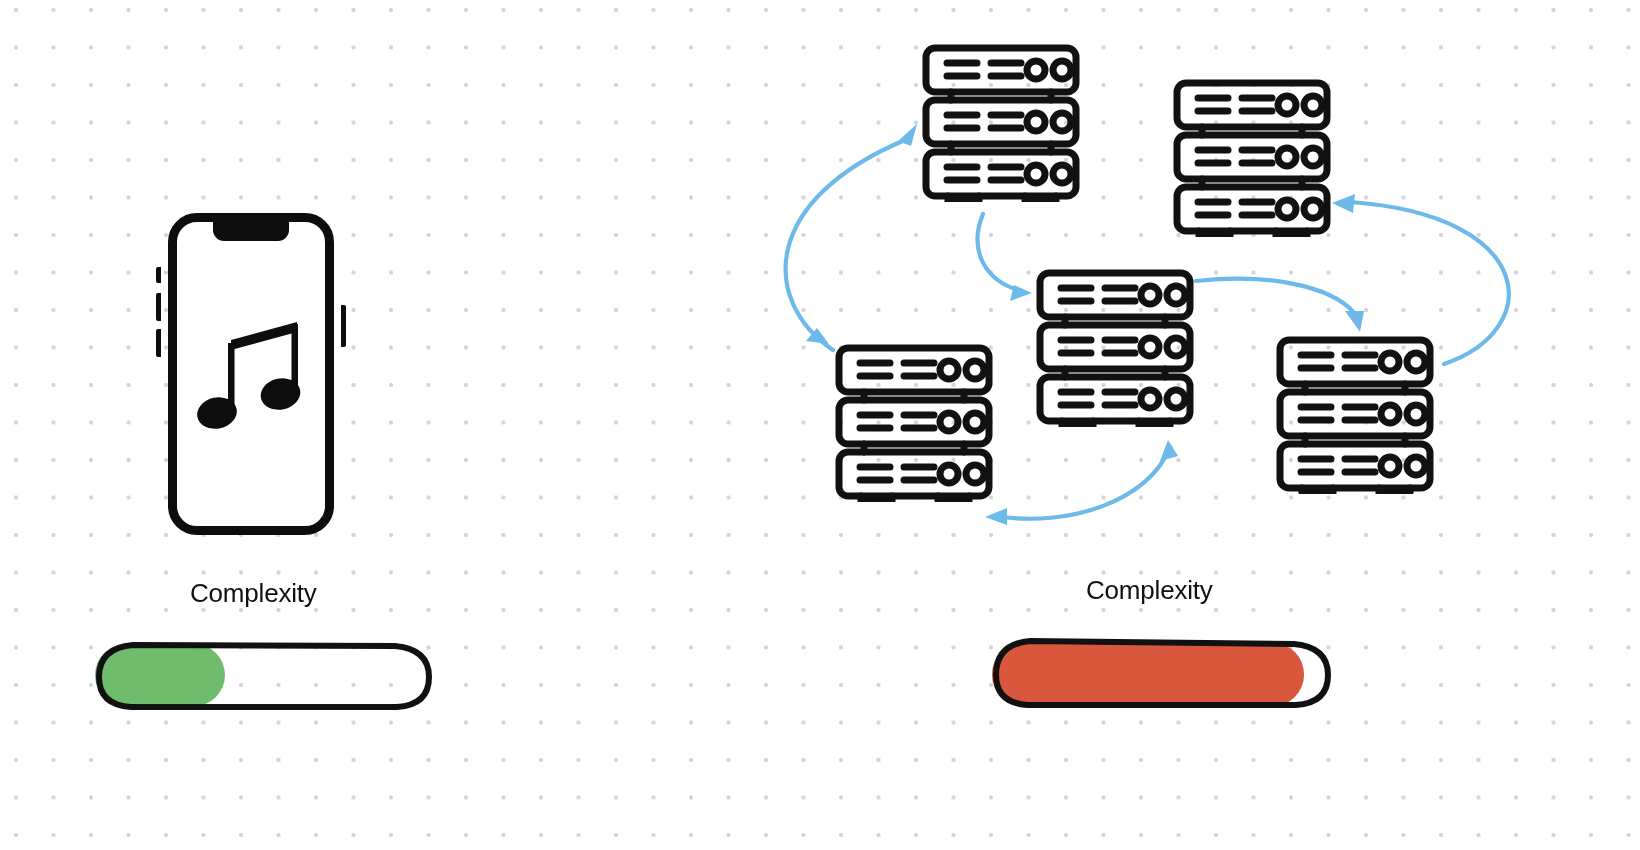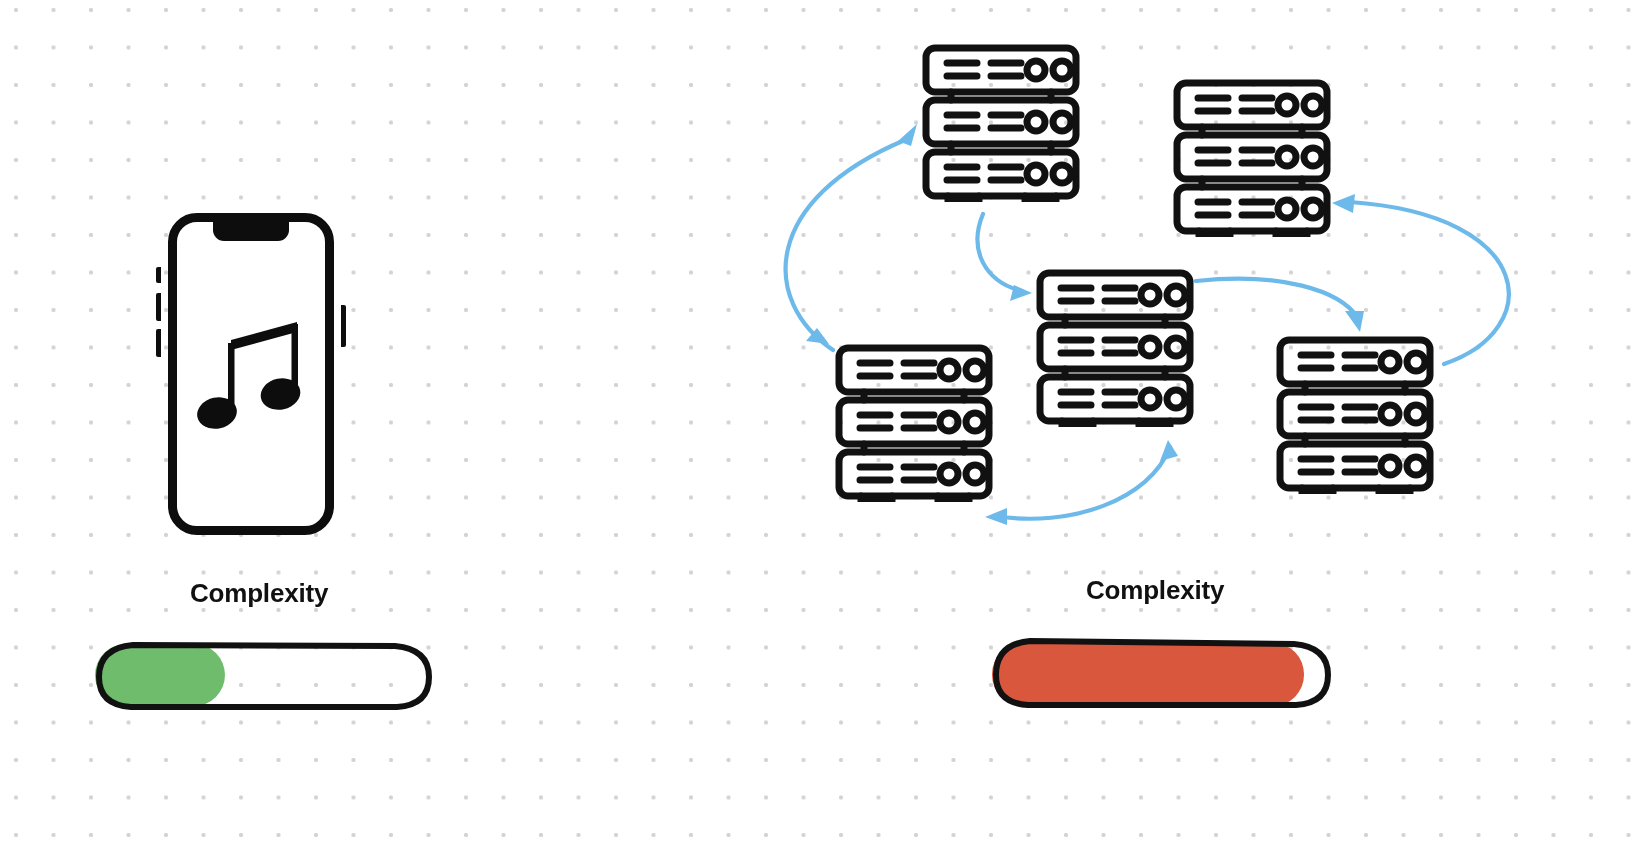--- a/index.html
+++ b/index.html
@@ -76,21 +76,21 @@
   }
 
   
   .rack {
     position: absolute;
   }
 
   
   .cx-label {
     position: absolute;
-    font-weight: bold;
+    font-weight: normal;
     color: #111111;
     letter-spacing: -0.2px;
     white-space: nowrap;
   }
   #cx-label-left {
     left: 190px;
     top: 578px;
     font-size: 26px;
   }
   #cx-label-right {

